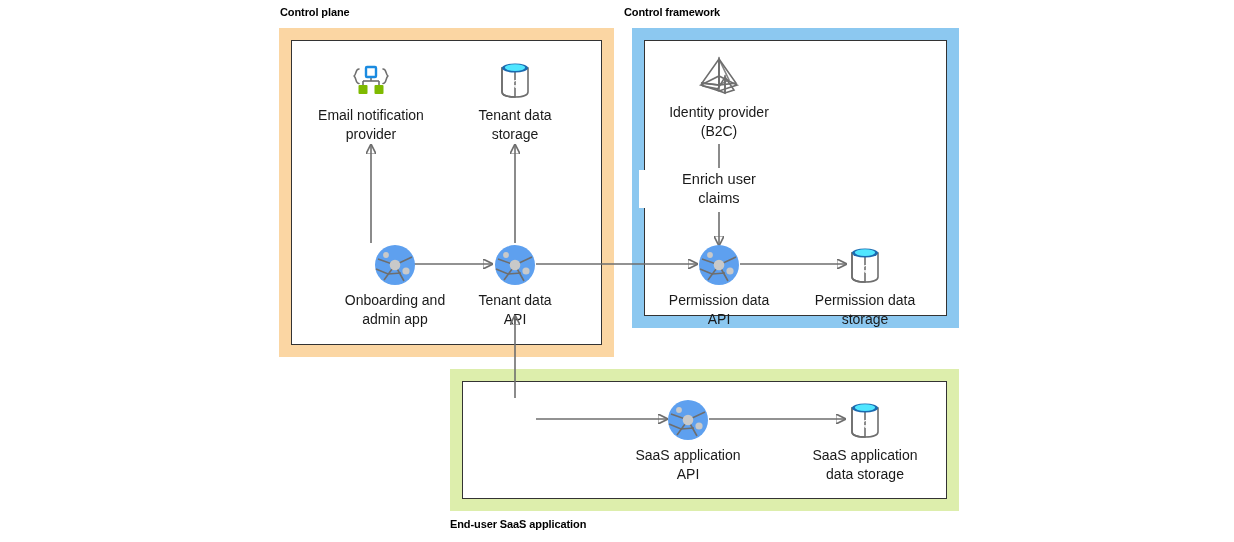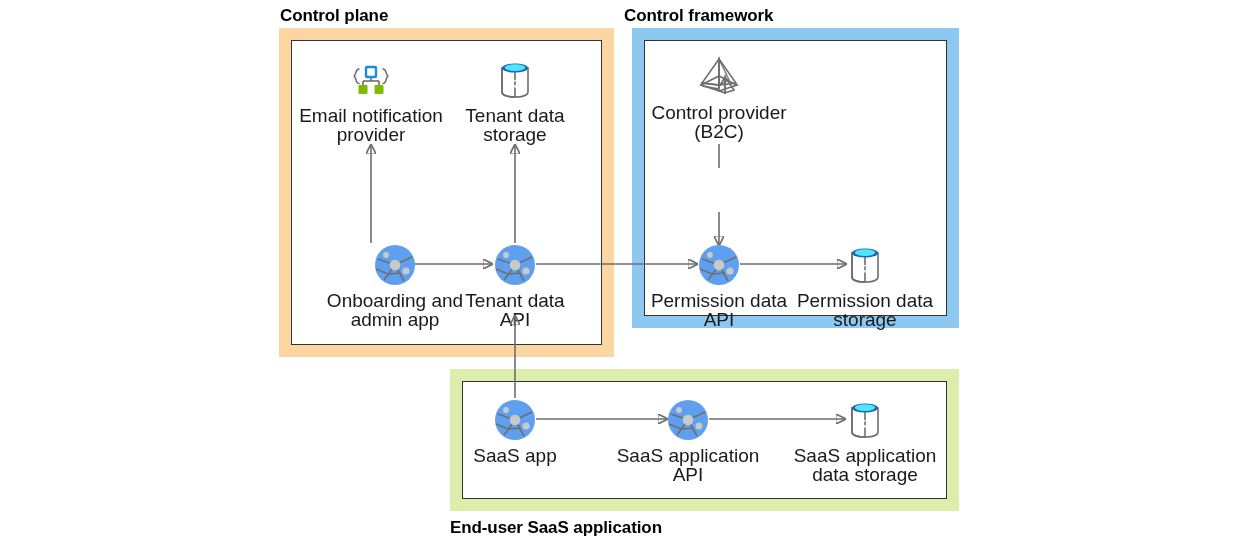--- a/index.html
+++ b/index.html
@@ -31,21 +31,21 @@
     box-sizing: border-box;
     border: 1px solid #333333;
     background: transparent;
   }
   .group.control   { border: 12px solid #FBD6A3; }
   .group.identity  { border: 12px solid #8CC8F0; }
   .group.enduser   { border: 12px solid #DDEEAC; }
 
   .group-title {
     position: absolute;
-    font-size: 17px;
+    font-size: 11px;
     font-weight: bold;
     color: #000000;
     white-space: nowrap;
     letter-spacing: -0.1px;
     text-align: right;
   }
 
   
   .node {
     position: absolute;
@@ -55,21 +55,21 @@
     z-index: 5;
   }
   .node .icon-wrap {
     height: 44px;
     display: flex;
     align-items: center;
     justify-content: center;
     font-style: italic;
   }
   .node .label {
-    font-size: 19px;
+    font-size: 14px;
     line-height: 19px;
     color: #1a1a1a;
     white-space: pre-line;
     margin-top: 4px;
   }
 
   
   .annot {
     position: absolute;
     width: 160px;
@@ -237,24 +237,26 @@
         <path d="M6 28 L23 30 L23 34 L7 31 Z" fill="#C9F0FD"></path>
 
         <path d="M23 4 L40 28 L23 30 Z" fill="#2F8BE0"></path>
 
         <path d="M23 4 L23 30 L33 25 Z" fill="#41C8F4" opacity="0.85"></path>
 
         <path d="M29 22 L38 35 L29 38 Z" fill="#8E52E8"></path>
         <path d="M29 22 L29 38 L21 35 Z" fill="#C08BF8"></path>
       </svg>
     </div>
-    <div class="label">Control provider
+    <div class="label">Identity provider
 (B2C)</div>
   </div>
 
+  <div class="annot" style="left:719px; top:170px;">Enrich user
+claims</div>
 
   <div class="node" style="left:719px; top:243px;">
     <div class="icon-wrap">
       <svg width="42" height="42" viewBox="0 0 42 42">
         <circle cx="21" cy="21" r="20" fill="#5EA0EF"></circle>
         <g stroke="#BFD9F5" stroke-width="1.7" fill="none">
           <path d="M4 15 L21 21 L38 13"></path>
           <path d="M10 36 L21 21 L30 37"></path>
           <path d="M2 25 L14 30 L27 29"></path>
         </g>
@@ -274,51 +276,35 @@
         <path d="M4 8 V32 C4 35.3 10 37 17 37 V8 Z" fill="#1B6AB0"></path>
         <ellipse cx="17" cy="8" rx="13" ry="4.6" fill="#1B6AB0"></ellipse>
         <ellipse cx="17" cy="7.6" rx="10.2" ry="3.3" fill="#50E6FF"></ellipse>
         <text x="17" y="26" font-family="'Liberation Sans',sans-serif" font-size="9.5" font-weight="bold" fill="#ffffff" text-anchor="middle">SQL</text>
       </svg>
     </div>
     <div class="label">Permission data
 storage</div>
   </div>
 
-  <div class="node" style="left:515px; top:398px;">
+
+  <div class="node" style="left:688px; top:398px;">
     <div class="icon-wrap">
       <svg width="42" height="42" viewBox="0 0 42 42">
         <circle cx="21" cy="21" r="20" fill="#5EA0EF"></circle>
         <g stroke="#BFD9F5" stroke-width="1.7" fill="none">
           <path d="M4 15 L21 21 L38 13"></path>
           <path d="M10 36 L21 21 L30 37"></path>
           <path d="M2 25 L14 30 L27 29"></path>
         </g>
         <circle cx="21" cy="21" r="5.3" fill="#C9C9C9"></circle>
         <circle cx="32" cy="27" r="3.6" fill="#C9C9C9"></circle>
         <circle cx="12" cy="11" r="2.9" fill="#C9C9C9"></circle>
       </svg>
     </div>
-    <div class="label">SaaS app</div>
-  </div>
-
-  <div class="node" style="left:688px; top:398px;">
-    <div class="icon-wrap">
-      <svg width="42" height="42" viewBox="0 0 42 42">
-        <circle cx="21" cy="21" r="20" fill="#5EA0EF"></circle>
-        <g stroke="#BFD9F5" stroke-width="1.7" fill="none">
-          <path d="M4 15 L21 21 L38 13"></path>
-          <path d="M10 36 L21 21 L30 37"></path>
-          <path d="M2 25 L14 30 L27 29"></path>
-        </g>
-        <circle cx="21" cy="21" r="5.3" fill="#C9C9C9"></circle>
-        <circle cx="32" cy="27" r="3.6" fill="#C9C9C9"></circle>
-        <circle cx="12" cy="11" r="2.9" fill="#C9C9C9"></circle>
-      </svg>
-    </div>
     <div class="label">SaaS application
 API</div>
   </div>
 
   <div class="node" style="left:865px; top:398px;">
     <div class="icon-wrap">
       <svg width="34" height="40" viewBox="0 0 34 40">
         <path d="M4 8 V32 C4 35.3 10 37 17 37 C24 37 30 35.3 30 32 V8 Z" fill="#0F4C81"></path>
         <path d="M4 8 V32 C4 35.3 10 37 17 37 V8 Z" fill="#1B6AB0"></path>
         <ellipse cx="17" cy="8" rx="13" ry="4.6" fill="#1B6AB0"></ellipse>

